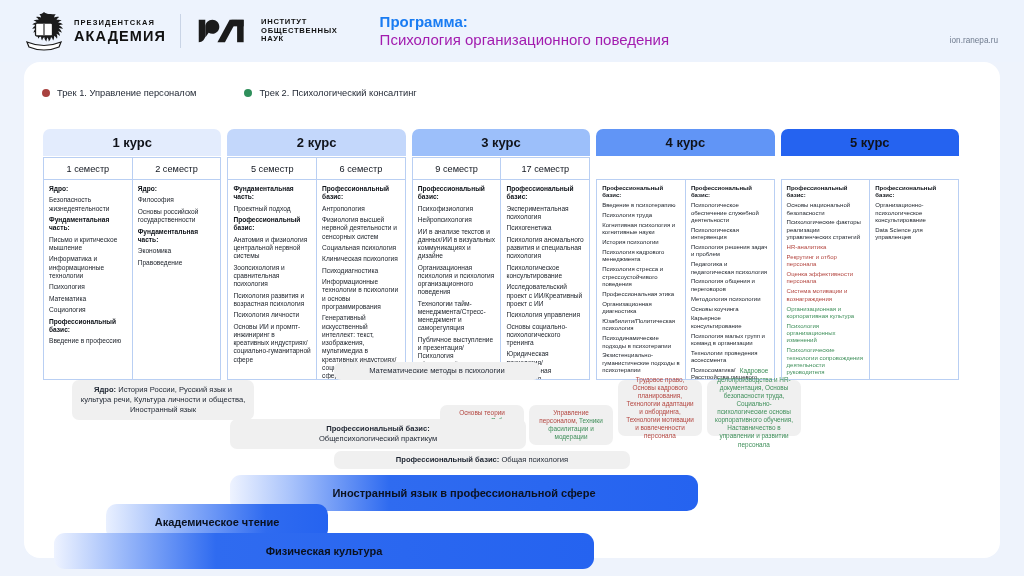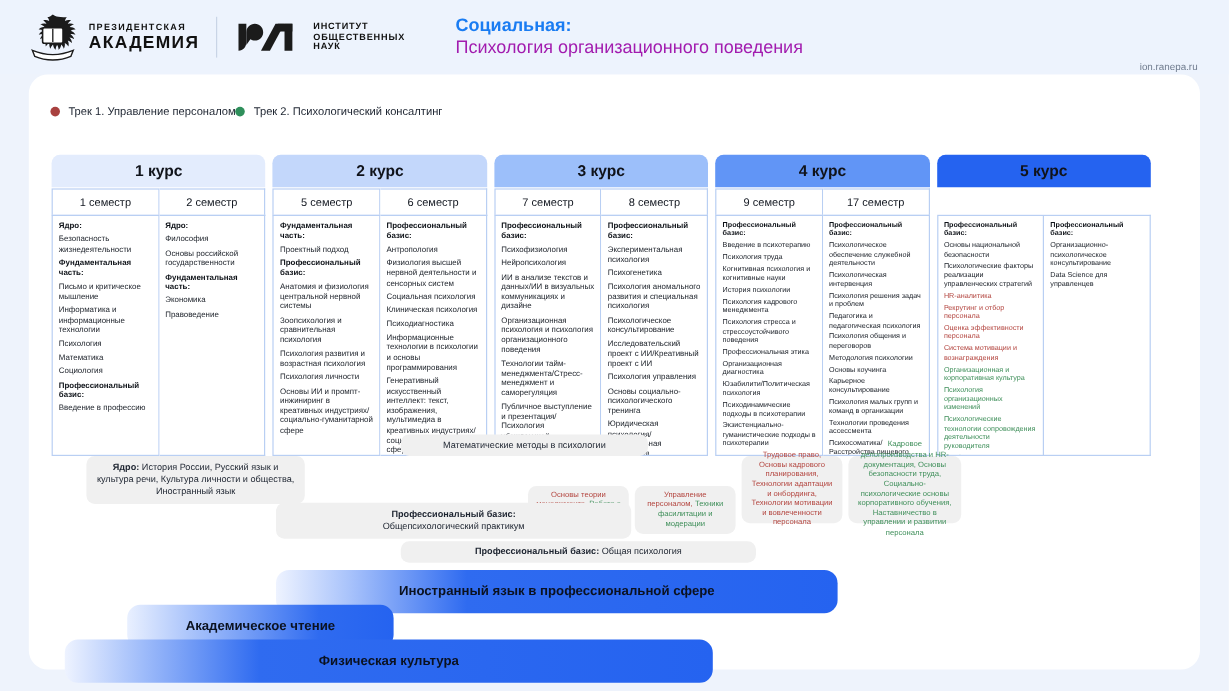--- a/index.html
+++ b/index.html
@@ -21,32 +21,32 @@
   .ranepa-text{display:flex;flex-direction:column;justify-content:center;line-height:1;}
   .ranepa-top{font-size:7.5px;font-weight:700;letter-spacing:1.1px;color:#111;}
   .ranepa-bottom{font-size:14.5px;font-weight:700;letter-spacing:1.1px;color:#111;margin-top:2px;}
   .vdiv{width:1px;height:34px;background:#c9d4e6;margin:0 14px;}
   .ion-logo{width:58px;height:30px;flex:0 0 auto;}
   .ion-text{display:flex;flex-direction:column;line-height:1.18;margin-left:8px;}
   .ion-text span{font-size:7.6px;font-weight:700;letter-spacing:.7px;color:#111;}
   .prog{margin-left:42px;line-height:1.22;}
   .prog-label{font-size:15px;font-weight:700;color:#1a7cf2;}
   .prog-name{font-size:15px;font-weight:400;color:#a21caf;}
-  .site{position:absolute;right:26px;top:51px;font-size:8.2px;color:#6f7b8e;}
+  .site{position:absolute;right:26px;top:36px;font-size:8.2px;color:#6f7b8e;}
 
   
   .card{
     position:absolute;left:24px;top:62px;width:976px;height:496px;
     background:#fff;border-radius:16px;
   }
 
   
   .legend{position:absolute;left:18px;top:26px;display:flex;gap:0;align-items:center;}
   .legend-item{display:flex;align-items:center;gap:7px;}
-  .legend-item + .legend-item{}
+  .legend-item + .legend-item{margin-left:48px;}
   .dot{width:8px;height:8px;border-radius:50%;}
   .legend-label{font-size:9.3px;color:#1d2430;}
 
   
   .grid{position:absolute;left:19px;top:67px;width:916px;}
   .courses{display:flex;gap:6px;}
   .course{
     border-radius:7px 7px 0 0;height:27px;
     display:flex;align-items:center;justify-content:center;
     font-size:13px;font-weight:700;color:#10131a;
@@ -120,21 +120,21 @@
       <path d="M45 4h7v24h-7z" fill="#1b1b1b"></path>
       <path d="M39 4h13v7H39z" fill="#1b1b1b"></path>
     </svg>
     <div class="ion-text">
       <span>ИНСТИТУТ</span>
       <span>ОБЩЕСТВЕННЫХ</span>
       <span>НАУК</span>
     </div>
 
     <div class="prog">
-      <div class="prog-label">Социальная:</div>
+      <div class="prog-label">Программа:</div>
       <div class="prog-name">Психология организационного поведения</div>
     </div>
     <div class="site">ion.ranepa.ru</div>
   </div>
 
   <div class="card">
 
     <div class="legend" id="legend">
         <div class="legend-item">
           <span class="dot" style="background:#a8413f"></span>
@@ -155,24 +155,20 @@
           <div class="course" style="background: rgb(37, 99, 240); width: 178.4px;">5 курс</div>
         </div>
       <div class="sem-head-row" id="semheads">
           <div class="course-group" style="width: 178.4px; flex: 0 0 178.4px;">
             <div class="sem-head">1 семестр</div>
             <div class="sem-head">2 семестр</div>
           </div>
           <div class="course-group" style="width: 178.4px; flex: 0 0 178.4px;">
             <div class="sem-head">5 семестр</div>
             <div class="sem-head">6 семестр</div>
-          </div>
-          <div class="course-group" style="width: 178.4px; flex: 0 0 178.4px;">
-            <div class="sem-head">7 семестр</div>
-            <div class="sem-head">8 семестр</div>
           </div>
           <div class="course-group" style="width: 178.4px; flex: 0 0 178.4px;">
             <div class="sem-head">9 семестр</div>
             <div class="sem-head">17 семестр</div>
           </div>
         </div>
       <div class="body-row" id="bodyrow">
           <div class="col-group" style="width: 178.4px; flex: 0 0 178.4px;">
             <div class="col">
               <div class="it b">Ядро:</div>

